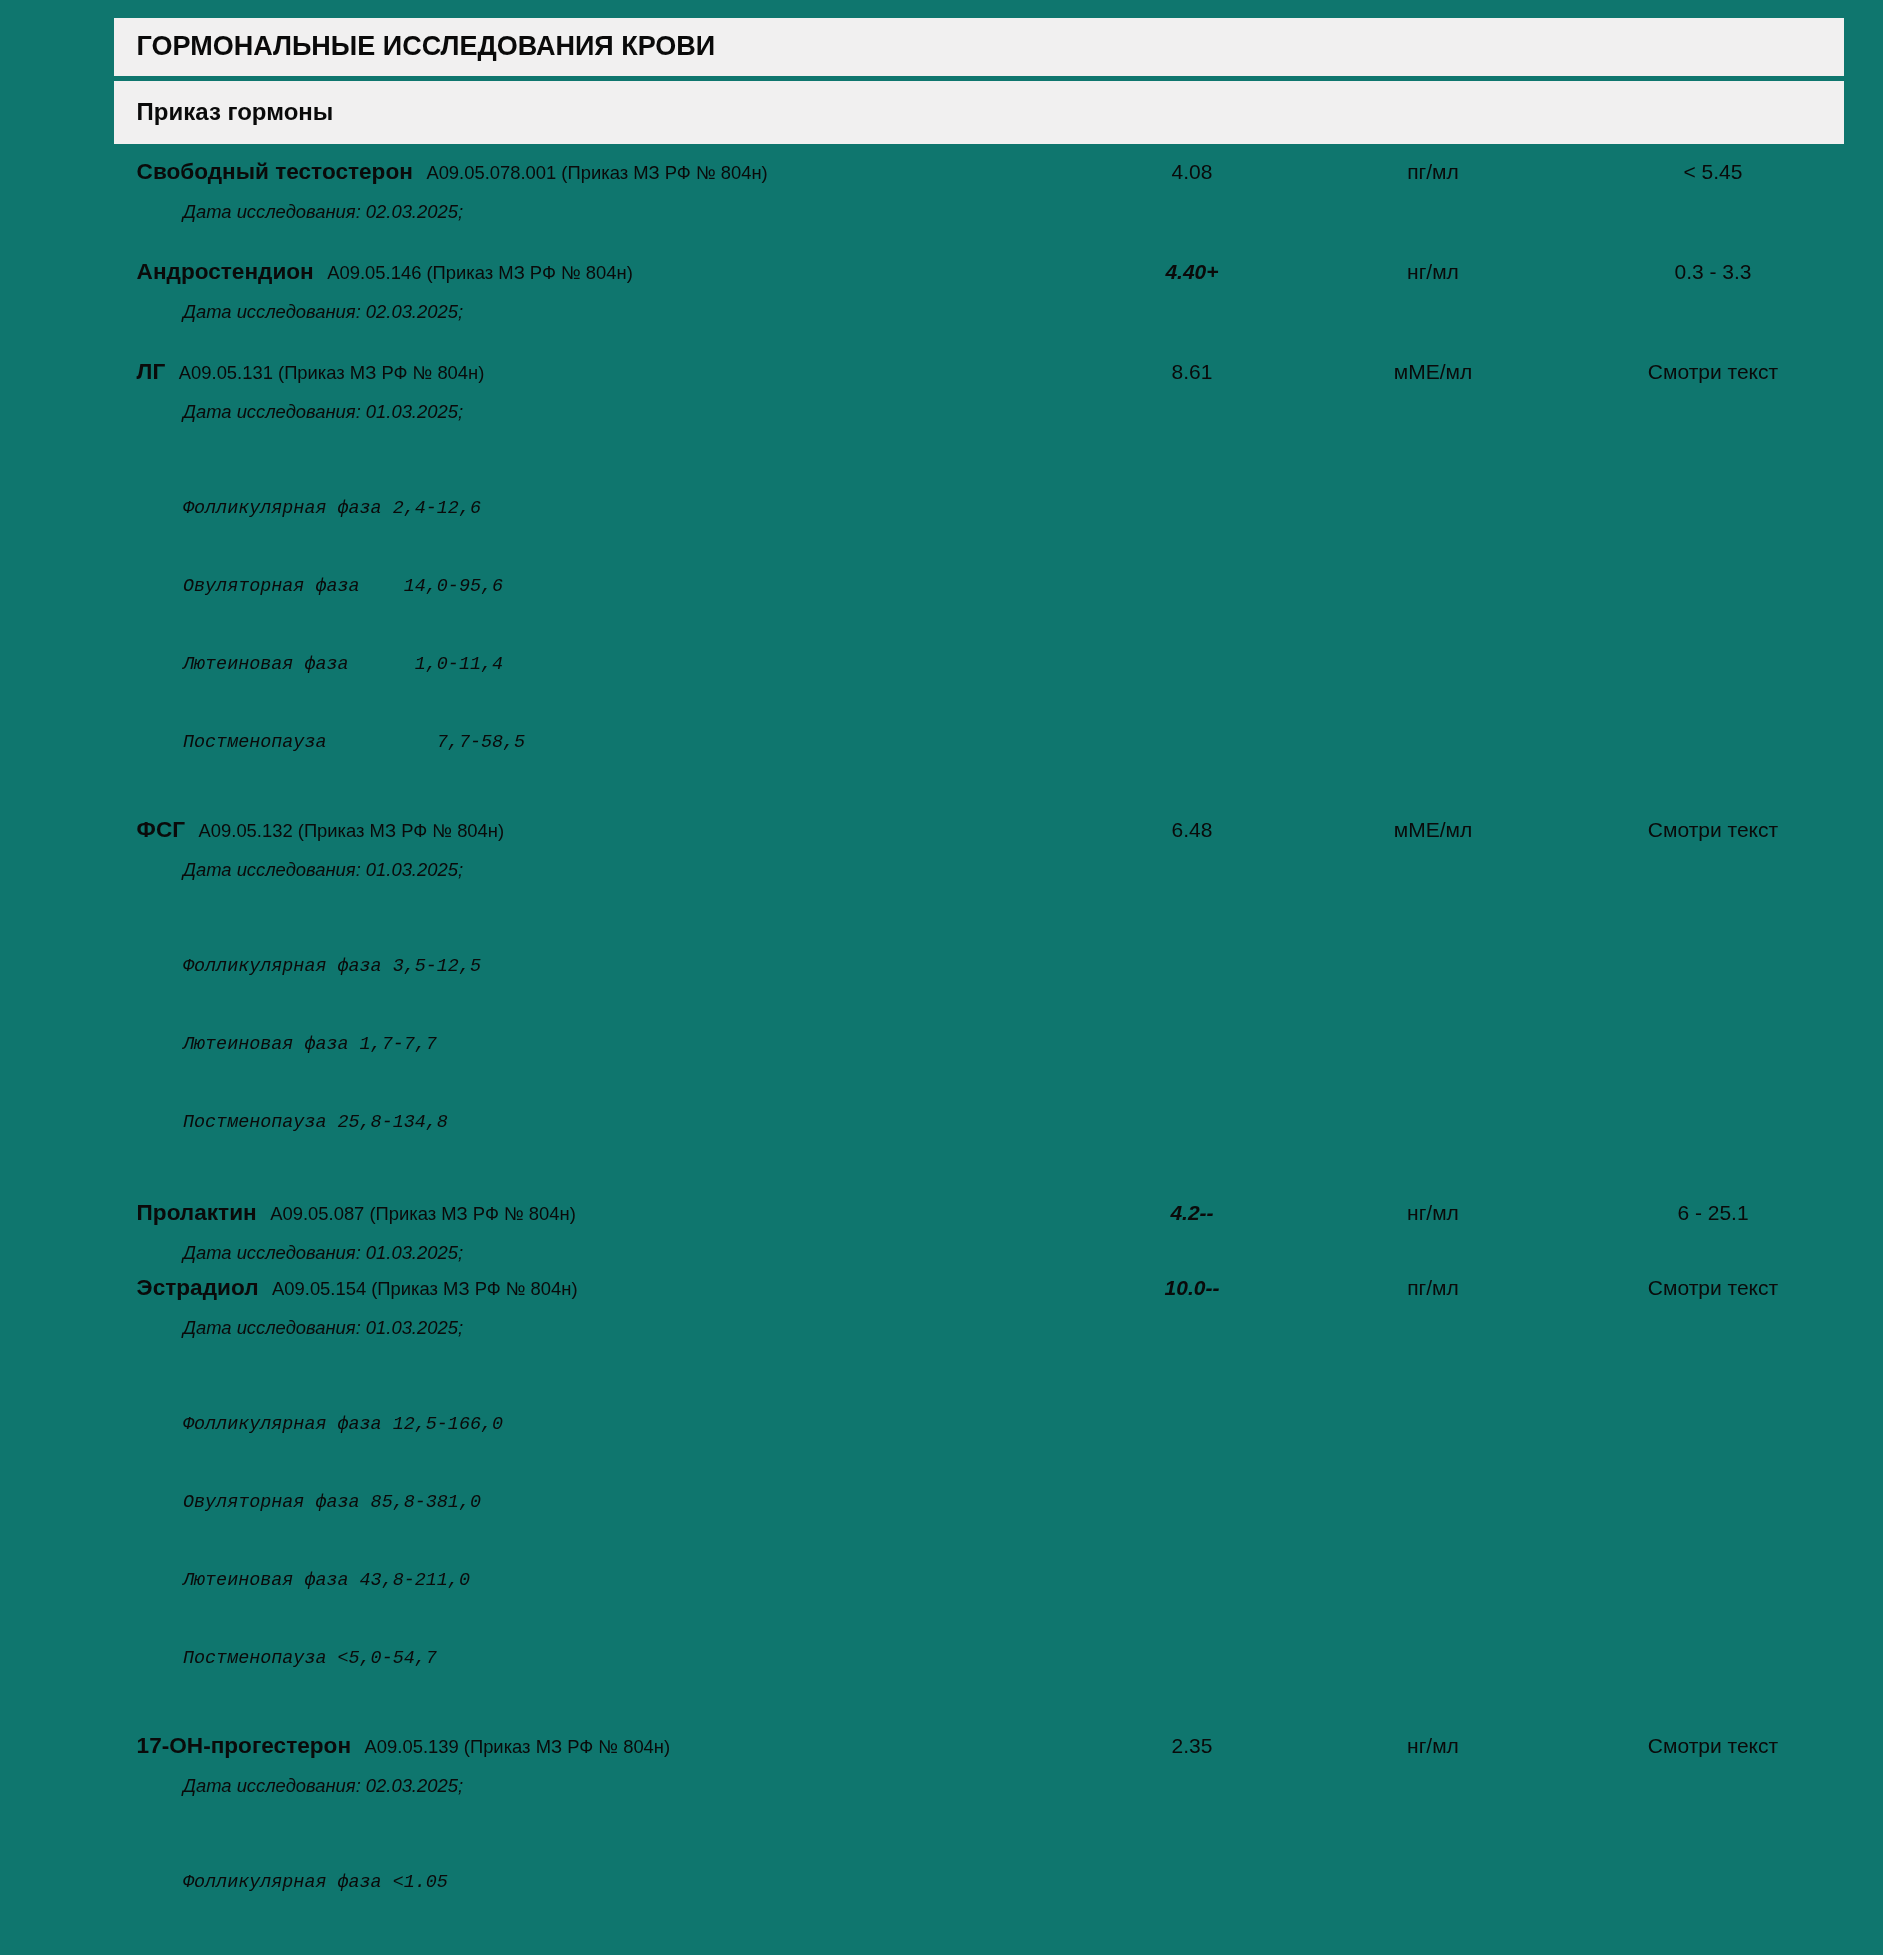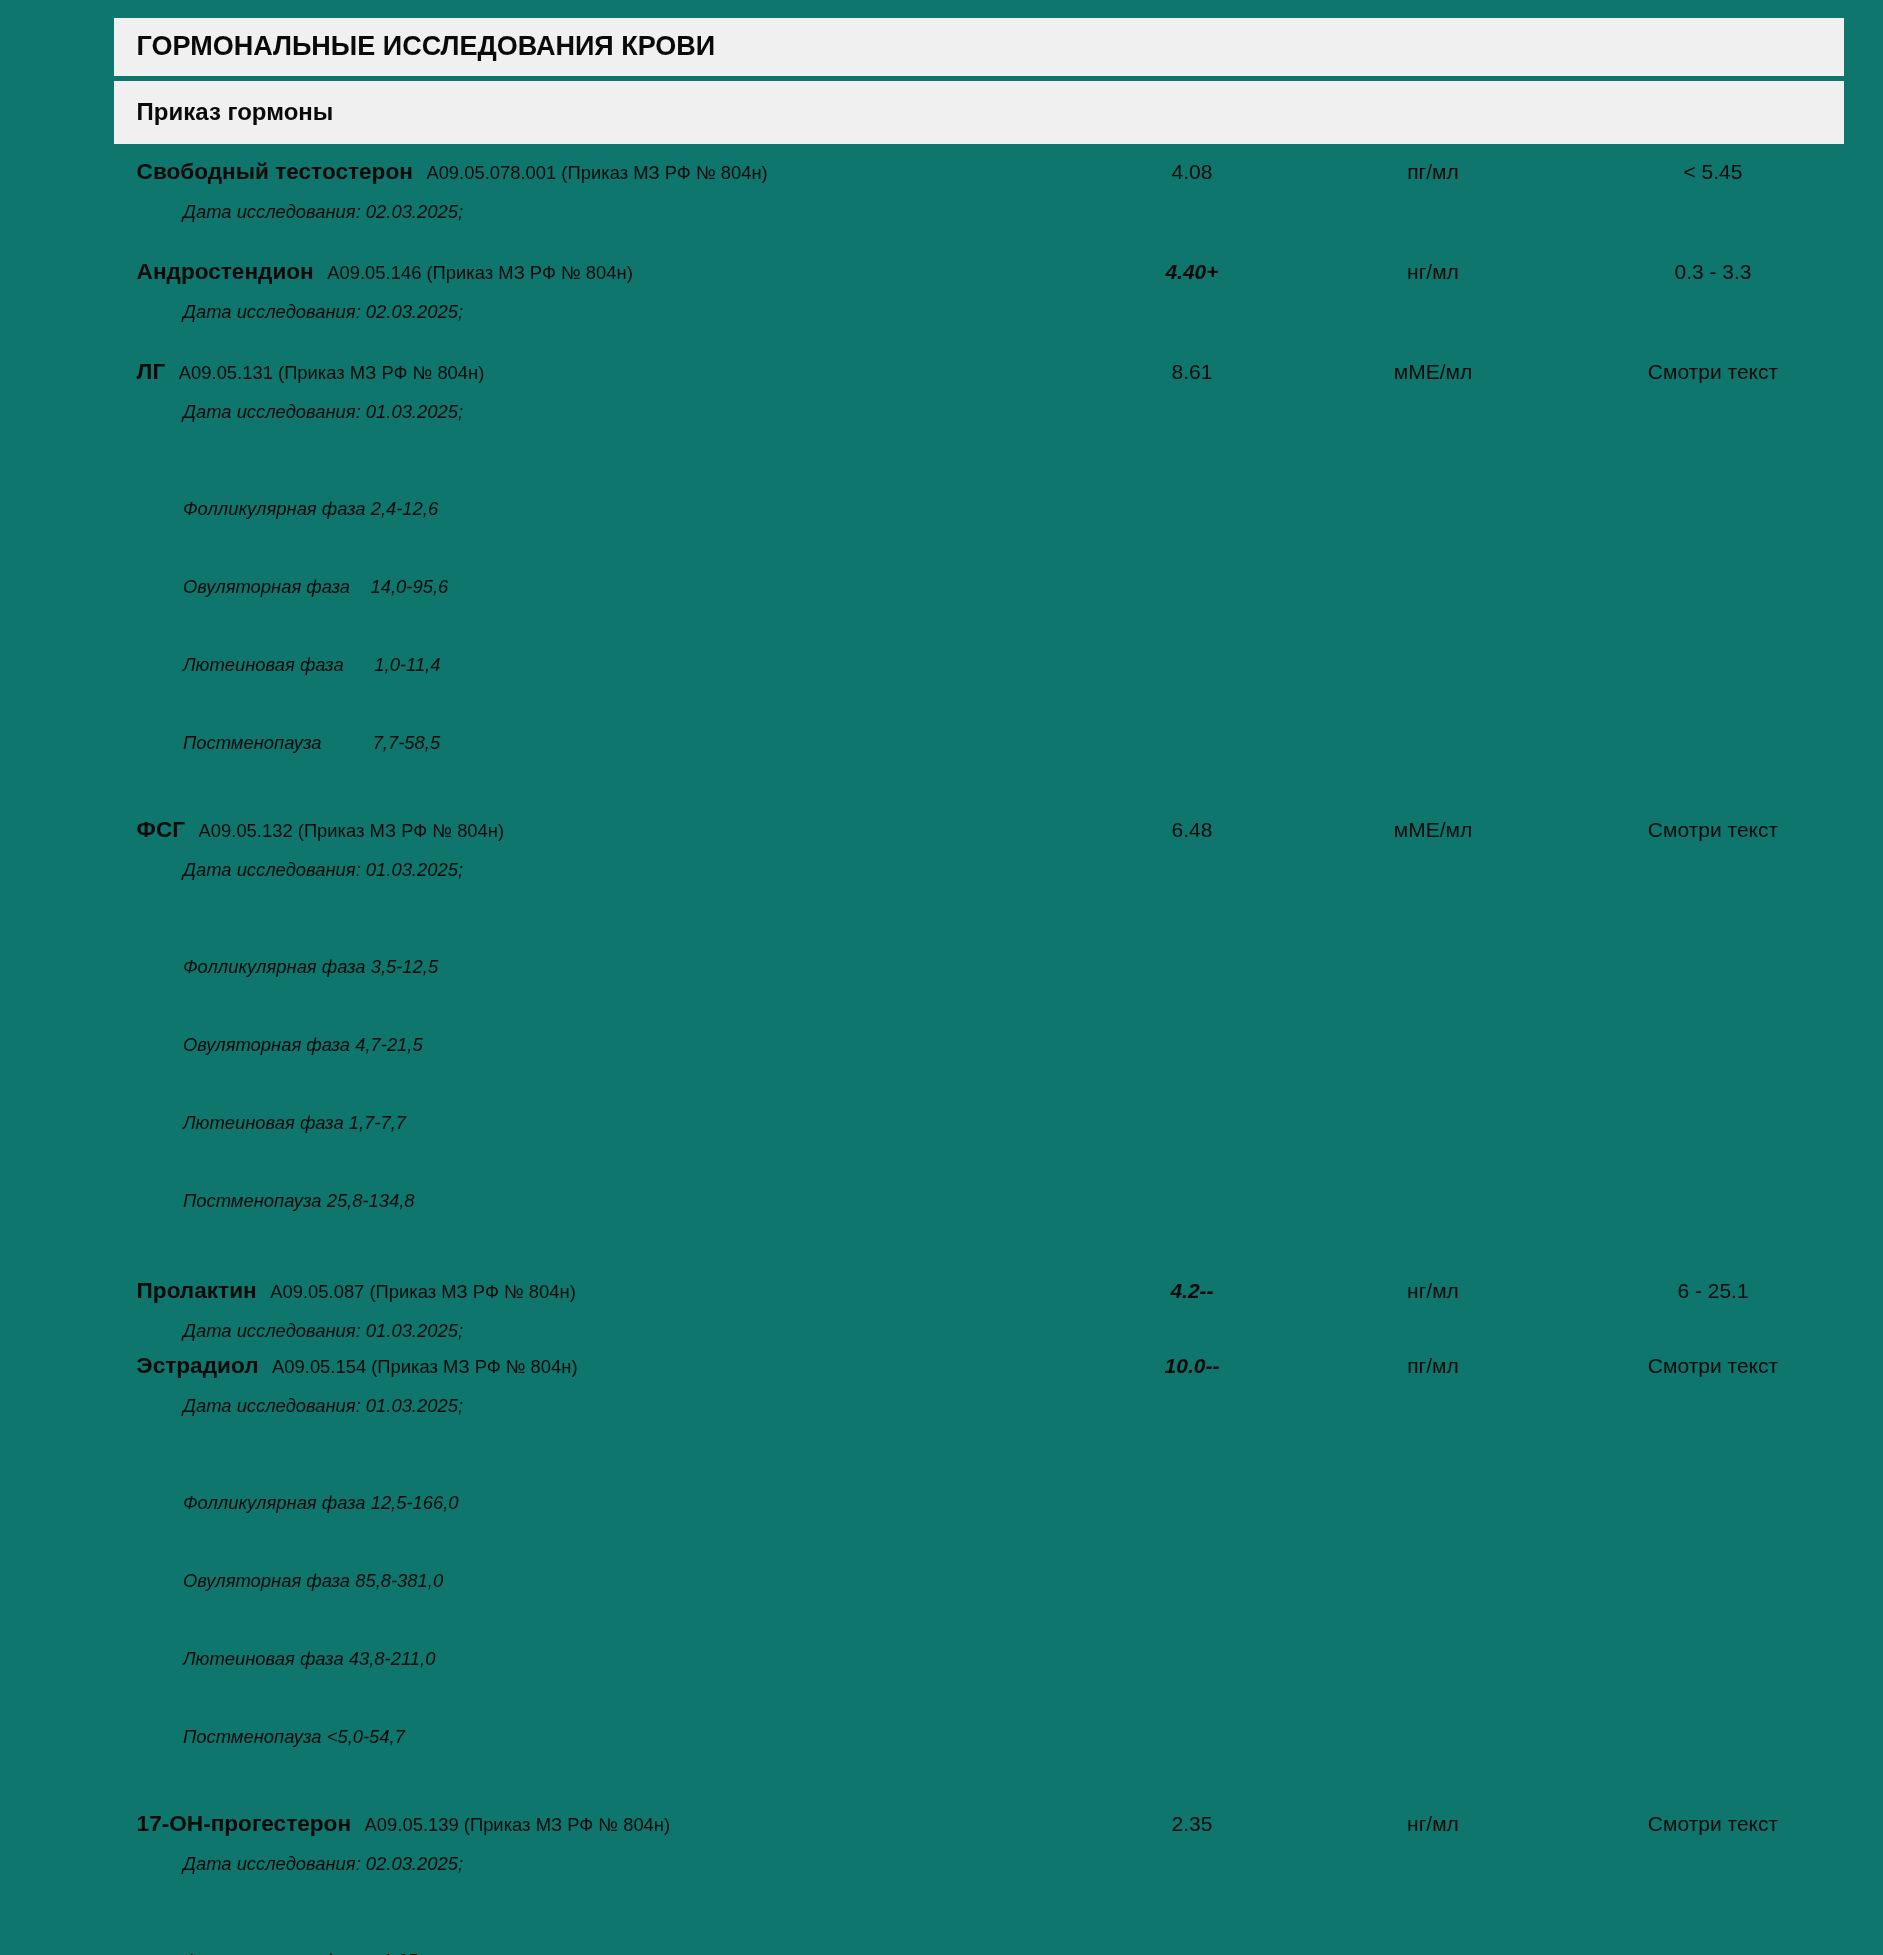--- a/index.html
+++ b/index.html
@@ -25,21 +25,21 @@
   .tname { font-size:22.6px; font-weight:bold; }
   .tcode { font-size:18.4px; margin-left:11.7px; }
   .cell.val, .cell.unit, .cell.norm { text-align:center; font-size:21px; line-height:26px; }
   .val.abn { font-weight:bold; font-style:italic; }
 
   .dateline {
     margin:11px 0 0 69px; font-size:18.4px; font-style:italic; line-height:21px;
   }
   .phases {
     margin:22px 0 0 69px; font-size:18.4px; font-style:italic;
-    line-height:26px; white-space:pre;
+    line-height:26px; white-space:pre;font-family:Liberation Mono, monospace;
   }
 
   .mt12{margin-top:5px}.mt22{margin-top:9.2px}
   .mt30{margin-top:12.5px}.mt36{margin-top:15px}.mt44{margin-top:12px}.mt88{margin-top:37px}
 </style>
 </head>
 <body>
 
 <div class="page">
   <div class="content">
@@ -96,21 +96,20 @@
         <span class="tname">ФСГ</span>
         <span class="tcode">А09.05.132 (Приказ МЗ РФ № 804н)</span>
       </div>
       <div class="cell val">6.48</div>
       <div class="cell unit">мМЕ/мл</div>
       <div class="cell norm">Смотри текст</div>
     </div>
     <div class="dateline">Дата исследования: 01.03.2025;</div>
     <div class="phases">
       <div class="phase">Фолликулярная фаза 3,5-12,5</div>
-      <div class="phase">Овуляторная фаза 4,7-21,5</div>
       <div class="phase">Лютеиновая фаза 1,7-7,7</div>
       <div class="phase">Постменопауза 25,8-134,8</div>
     </div>
 
     <div class="trow mt30">
       <div class="cell name-cell">
         <span class="tname">Пролактин</span>
         <span class="tcode">А09.05.087 (Приказ МЗ РФ № 804н)</span>
       </div>
       <div class="cell val abn">4.2--</div>

